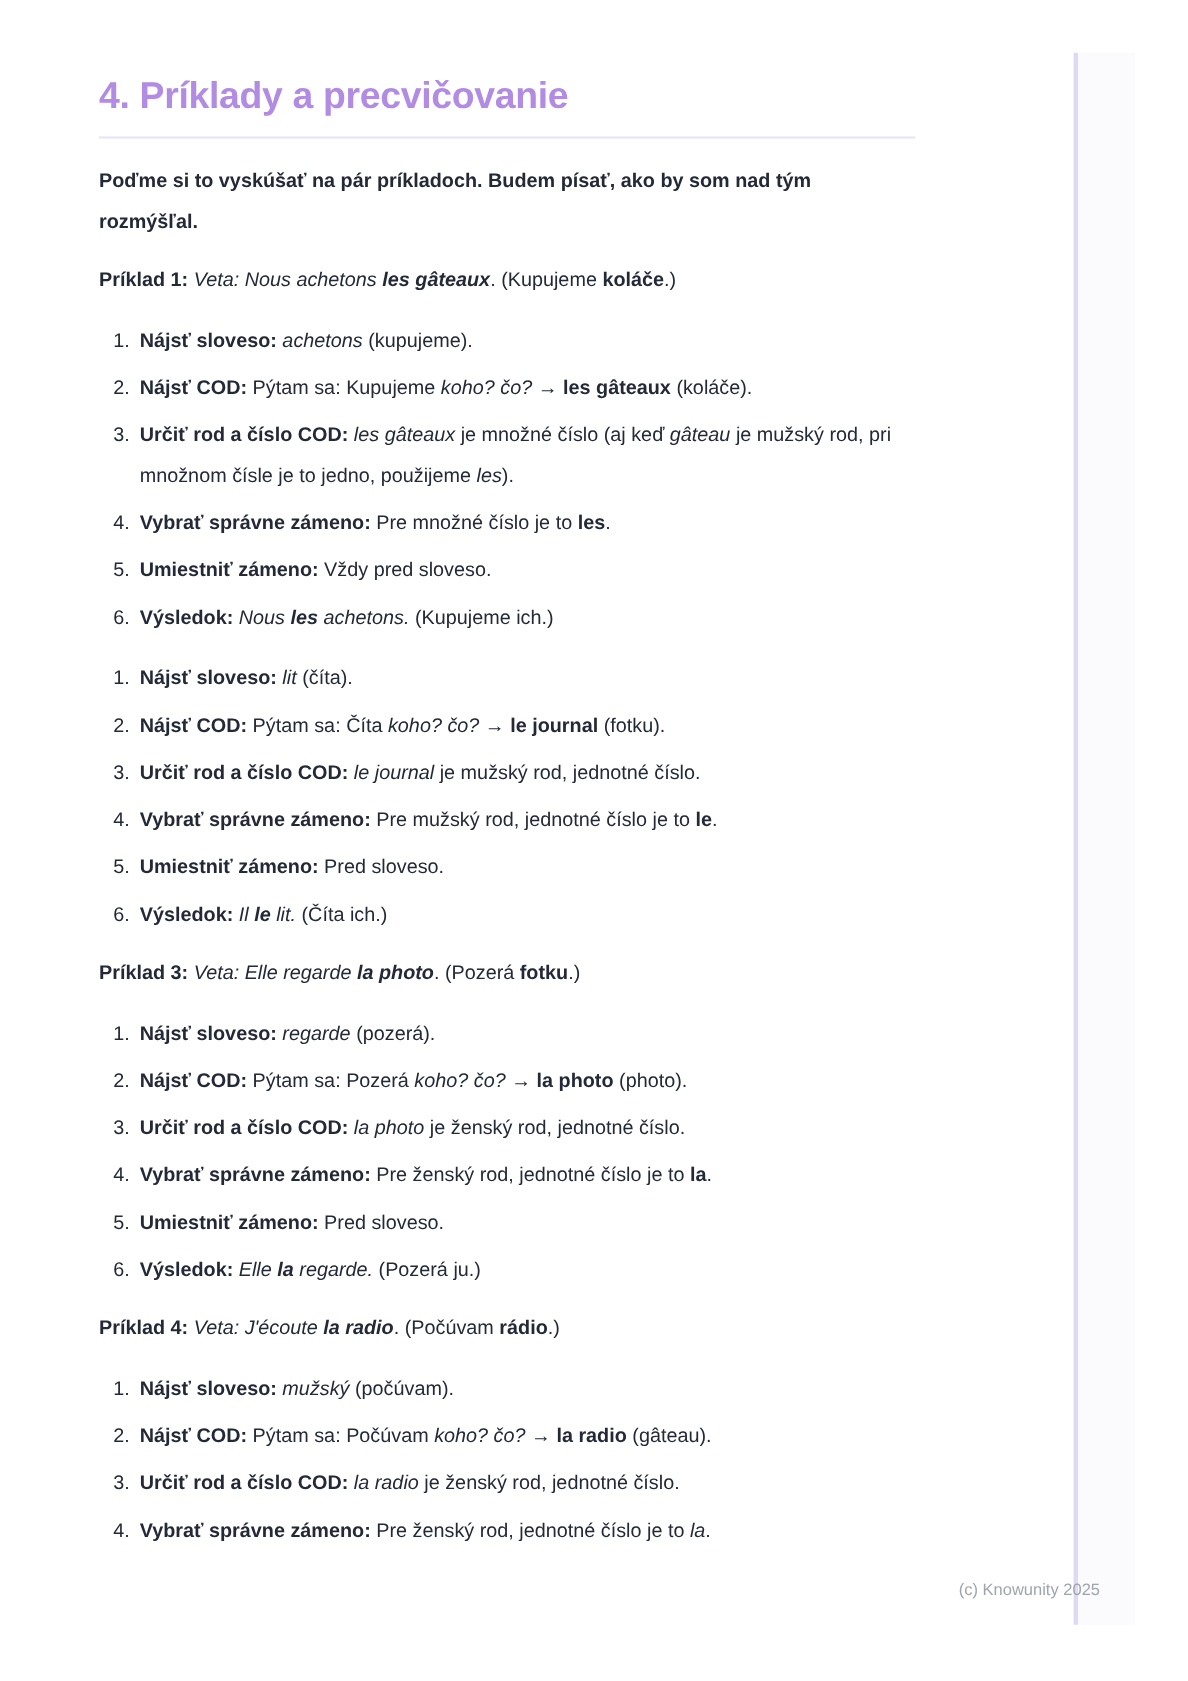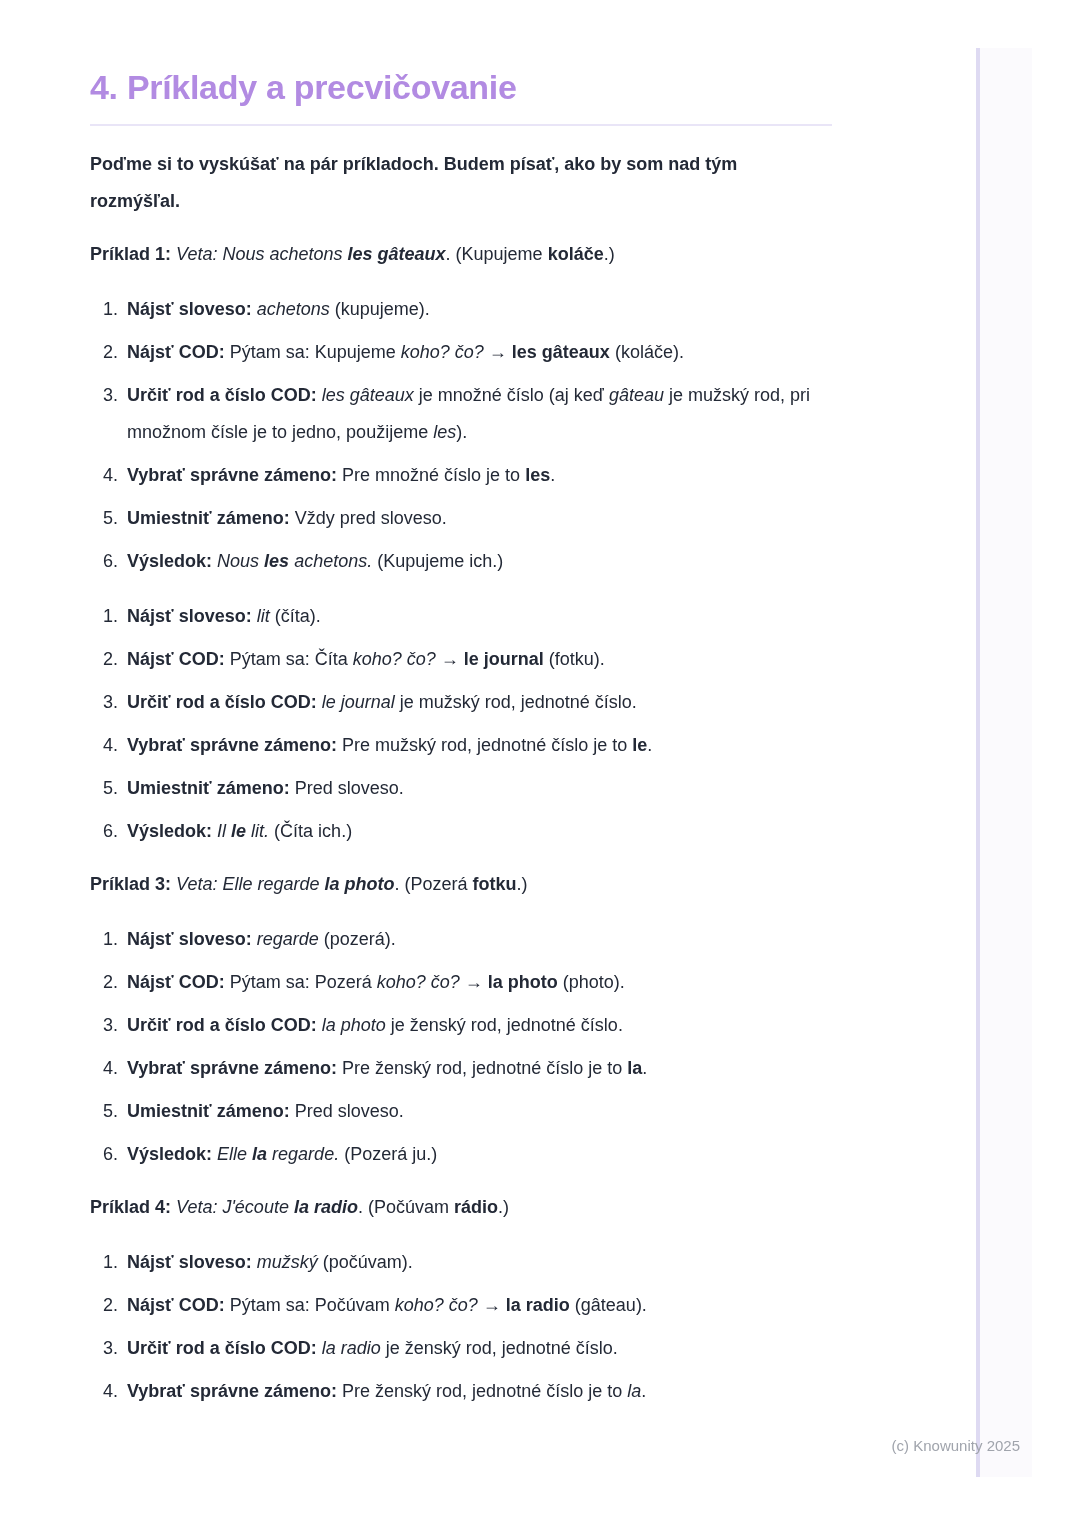--- a/index.html
+++ b/index.html
@@ -31,21 +31,21 @@
     position:relative;font-size:18px;line-height:37px;
     margin:0 0 6px;padding-left:37px;
   }
   li.step .marker{position:absolute;left:13px;top:0;}
   .edge-strip{
     position:absolute;left:976px;top:48px;width:56px;height:1429px;
     background:var(--strip-fill);border-left:4px solid var(--strip-border);
     z-index:1;
   }
   .footer{
-    position:absolute;top:1437px;right:60px;z-index:2;
+    position:absolute;top:1437px;right:80px;z-index:2;
     font-size:15px;color:var(--footer);
   }
   .seg-b{font-weight:700;}
   .seg-i{font-style:italic;}
 </style>
 </head>
 <body>
 
 <div class="page">
   <div class="content">

